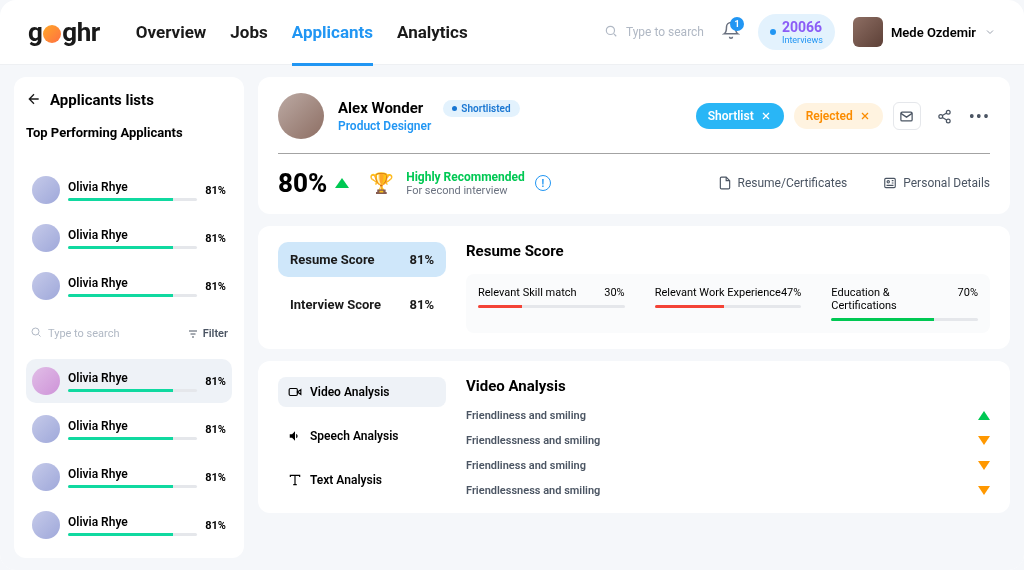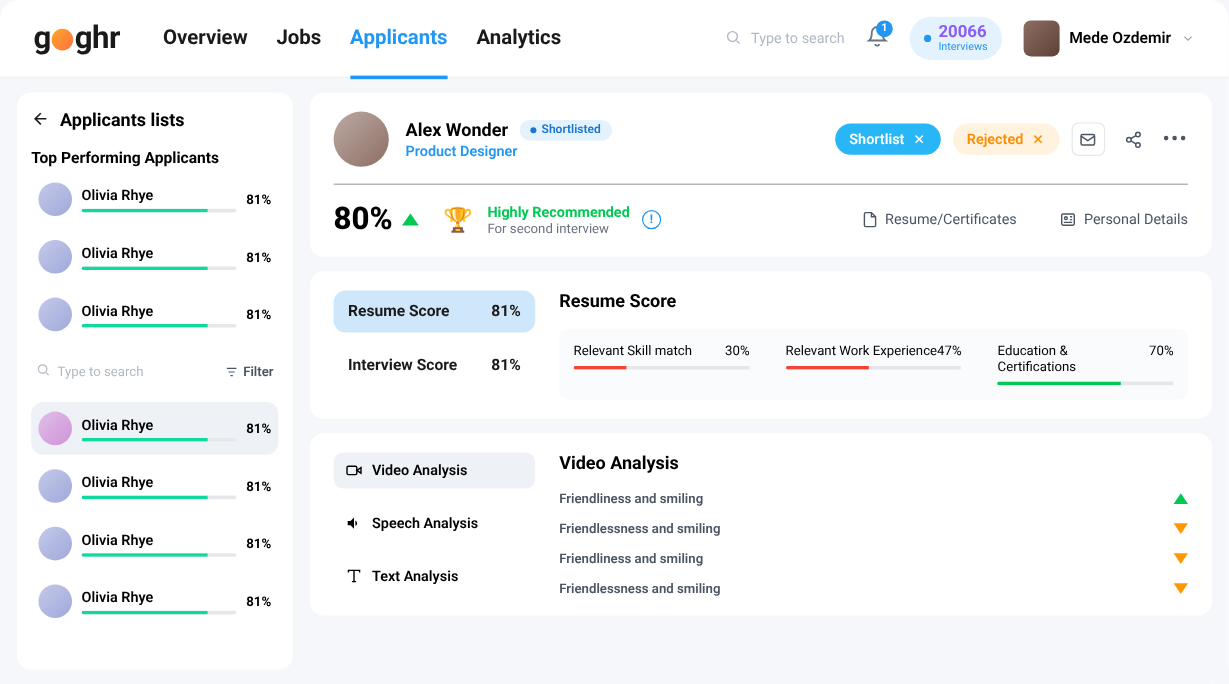--- a/index.html
+++ b/index.html
@@ -22,37 +22,37 @@
 .interviews-badge .lbl{color:#2196f3;font-size:9px}
 .user{display:flex;align-items:center;gap:8px}
 .avatar{width:30px;height:30px;border-radius:6px;background:linear-gradient(135deg,#8d6e63,#5d4037)}
 .username{font-size:13px;font-weight:600}
 .chev{color:#9ca3af}
 .body{display:flex;flex:1;overflow:hidden;background:#f5f7fa;padding:12px 14px;gap:14px}
 .sidebar{width:230px;background:#fff;border-radius:12px;padding:14px 12px;overflow-y:auto}
 .sb-head{display:flex;gap:8px;margin-bottom:14px}
 .sb-head .back{font-size:16px;color:#1a1a1a}
 .sb-title{font-size:15px;font-weight:700}
-.sb-sub{font-size:13px;font-weight:700;margin-bottom:4px}
+.sb-sub{font-size:13px;font-weight:700;margin-bottom:28px}
 .app-row{display:flex;align-items:center;gap:8px;padding:8px 6px;border-radius:10px;margin-bottom:4px;cursor:pointer}
 .app-row.selected{background:#eef2f7}
 .app-av{width:28px;height:28px;border-radius:50%;background:linear-gradient(135deg,#c5cae9,#9fa8da);flex-shrink:0}
 .app-row.selected .app-av{background:linear-gradient(135deg,#e1bee7,#ce93d8)}
 .app-info{flex:1}
 .app-name{font-size:12px;font-weight:600;margin-bottom:4px}
 .app-bar{height:3px;background:#e5e7eb;border-radius:2px;overflow:hidden}
 .app-bar-fill{height:100%;background:#10d9a0;width:81%}
 .app-pct{font-size:11px;font-weight:700}
 .sb-search{display:flex;align-items:center;padding:8px 4px;margin:10px 0;font-size:11px;color:#b0b8c4}
 .sb-search .flt{margin-left:auto;color:#4b5563;font-weight:600;display:flex;align-items:center;gap:4px}
 .main{flex:1;display:flex;flex-direction:column;gap:12px;overflow-y:auto}
 .card{background:#fff;border-radius:12px;padding:16px 20px}
 .profile{display:flex;align-items:center;gap:14px}
 .p-av{width:46px;height:46px;border-radius:50%;background:linear-gradient(135deg,#bcaaa4,#8d6e63);flex-shrink:0}
-.p-name{font-size:15px;font-weight:700;margin-bottom:2px;display:flex;align-items:center;gap:10px}
+.p-name{font-size:15px;font-weight:700;margin-bottom:2px;display:flex;align-items:center;gap:20px}
 .p-role{font-size:12px;color:#2196f3;font-weight:600}
 .status-pill{background:#e3f2fd;color:#1976d2;font-size:10px;font-weight:600;padding:3px 9px;border-radius:10px;display:flex;align-items:center;gap:4px}
 .status-pill::before{content:'';width:5px;height:5px;background:#1976d2;border-radius:50%}
 .p-actions{margin-left:auto;display:flex;align-items:center;gap:10px}
 .btn-pill{display:flex;align-items:center;gap:6px;padding:6px 12px;border-radius:16px;font-size:12px;font-weight:600;cursor:pointer}
 .btn-shortlist{background:#29b6f6;color:#fff}
 .btn-rejected{background:#fff3e0;color:#fb8c00}
 .icon-btn{width:28px;height:28px;display:flex;align-items:center;justify-content:center;color:#4b5563;cursor:pointer;border-radius:6px;border:1px solid #e5e7eb;font-size:15px}
 .more{font-size:18px;color:#4b5563;cursor:pointer;letter-spacing:1px}
 .score-row{display:flex;align-items:center;margin-top:14px;padding-top:14px;border-top:1px solid #a3a3a3}

